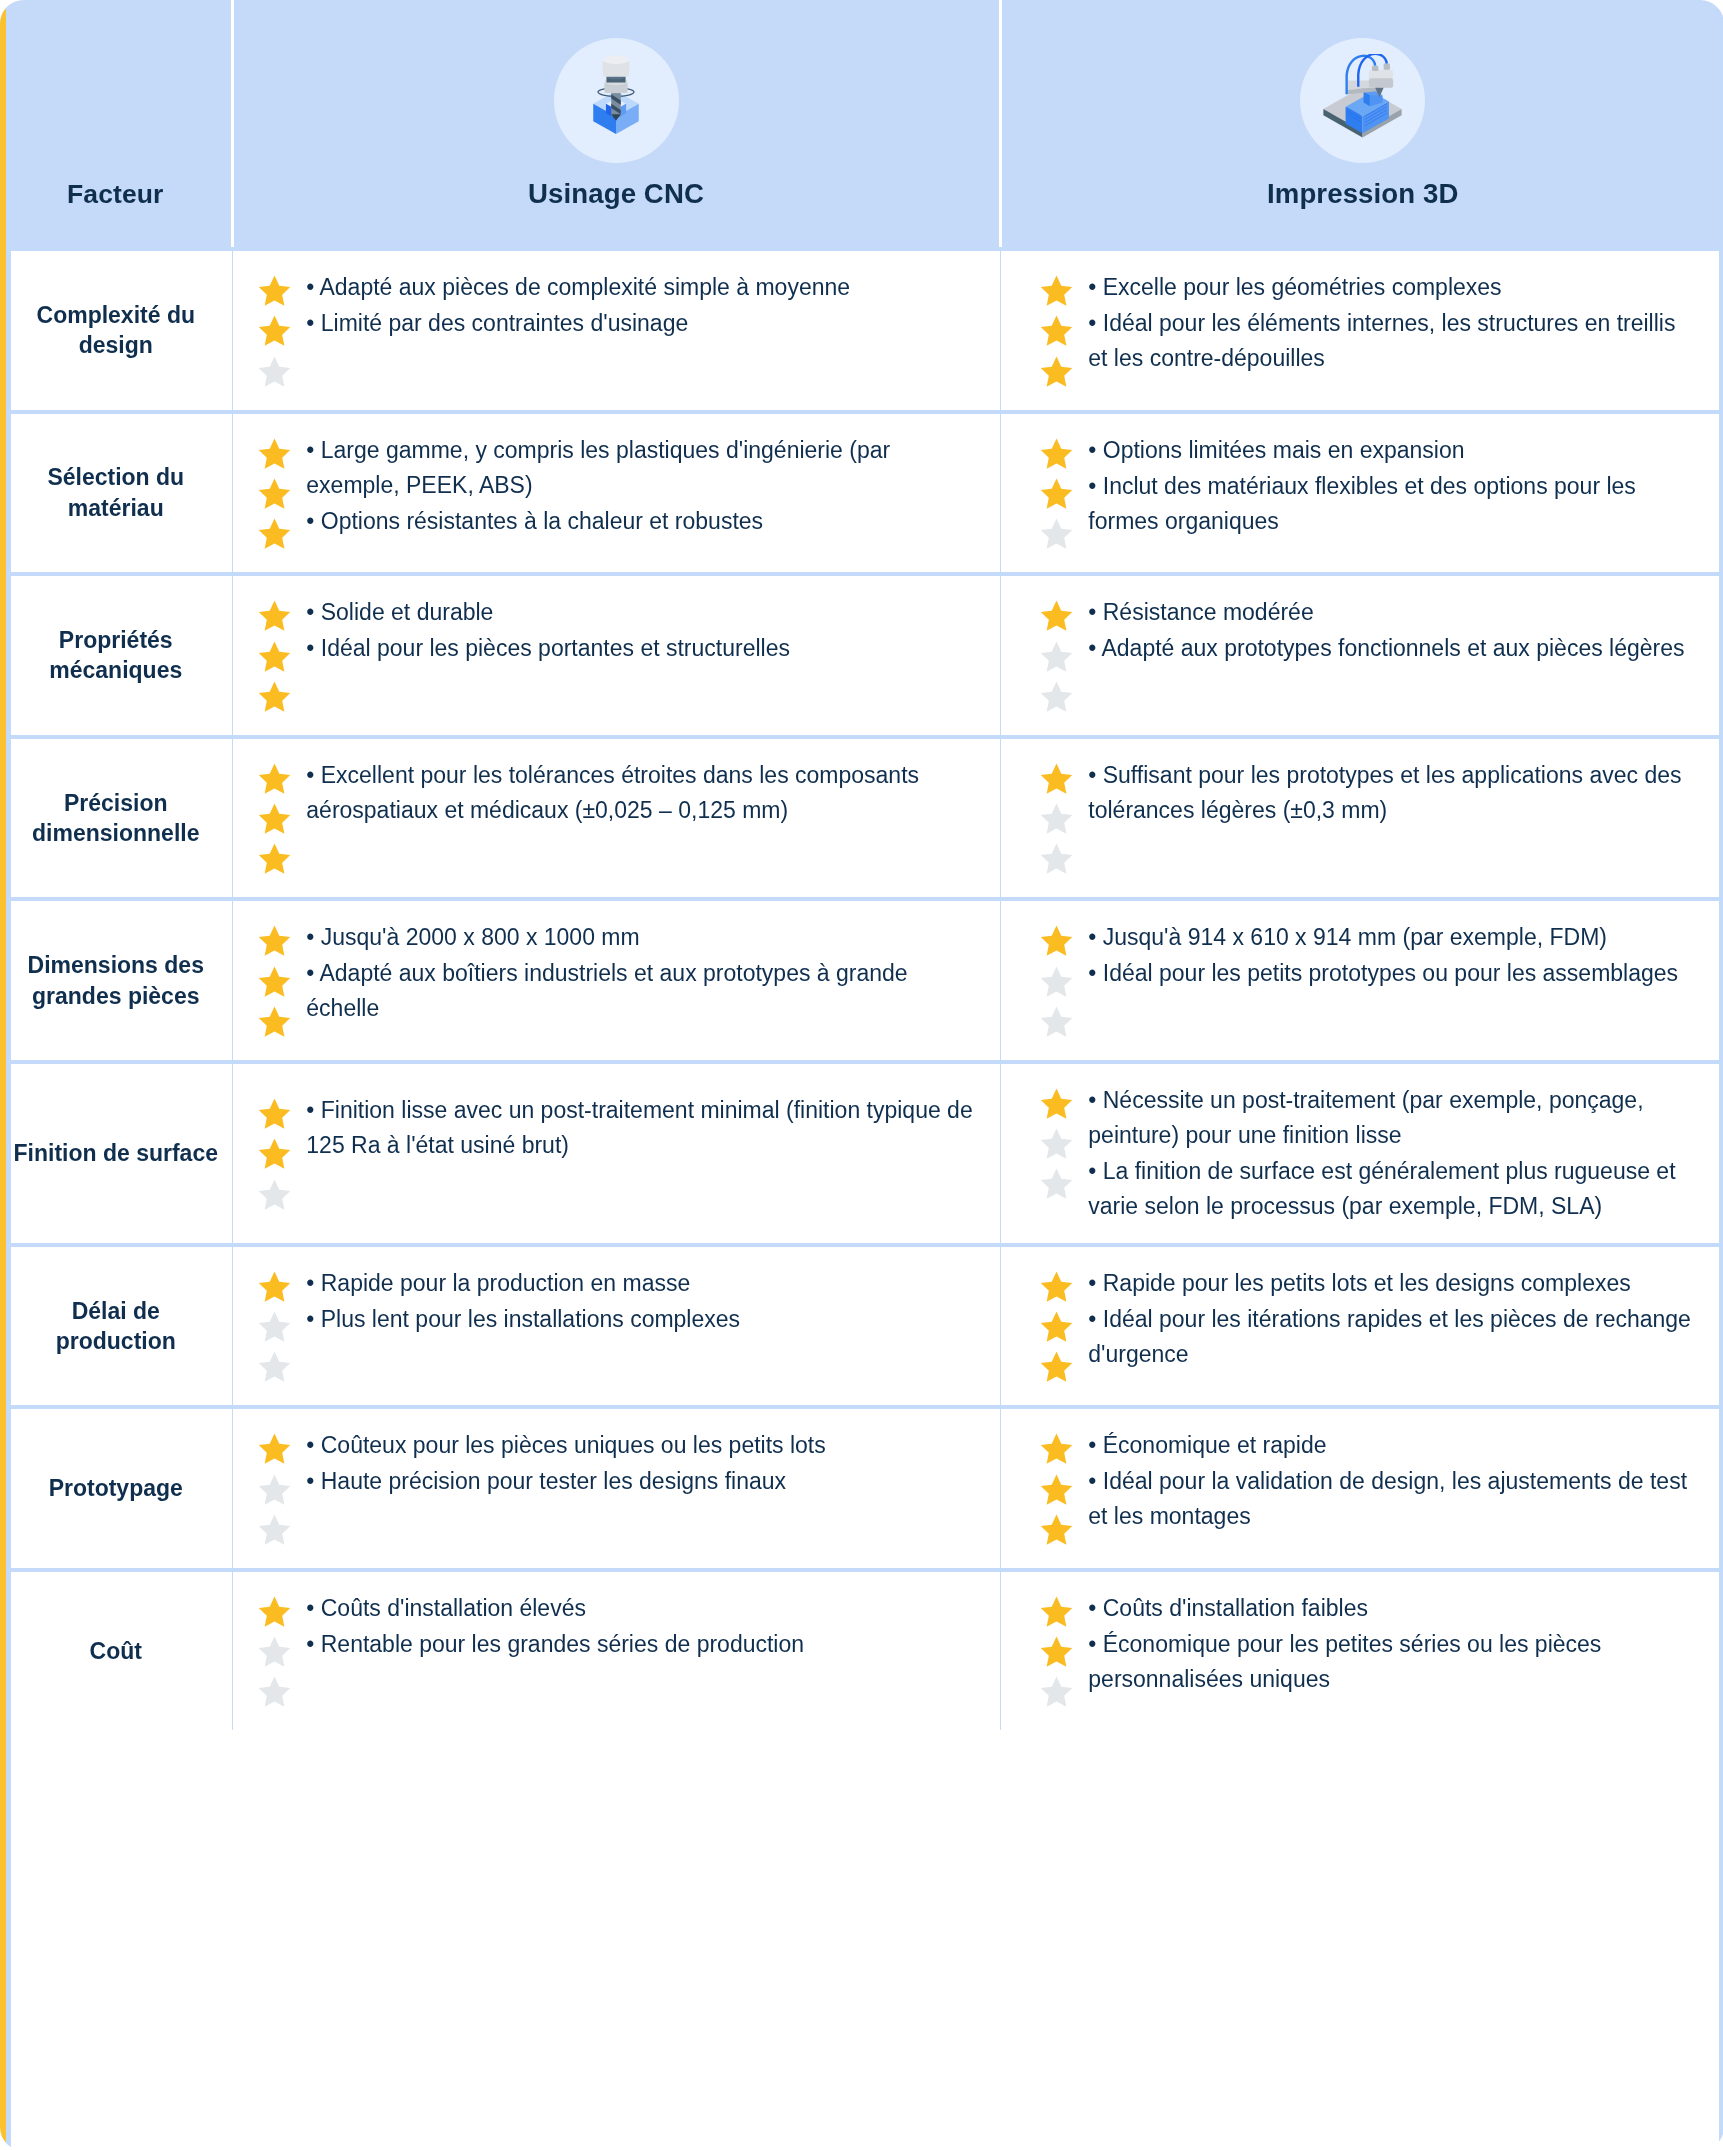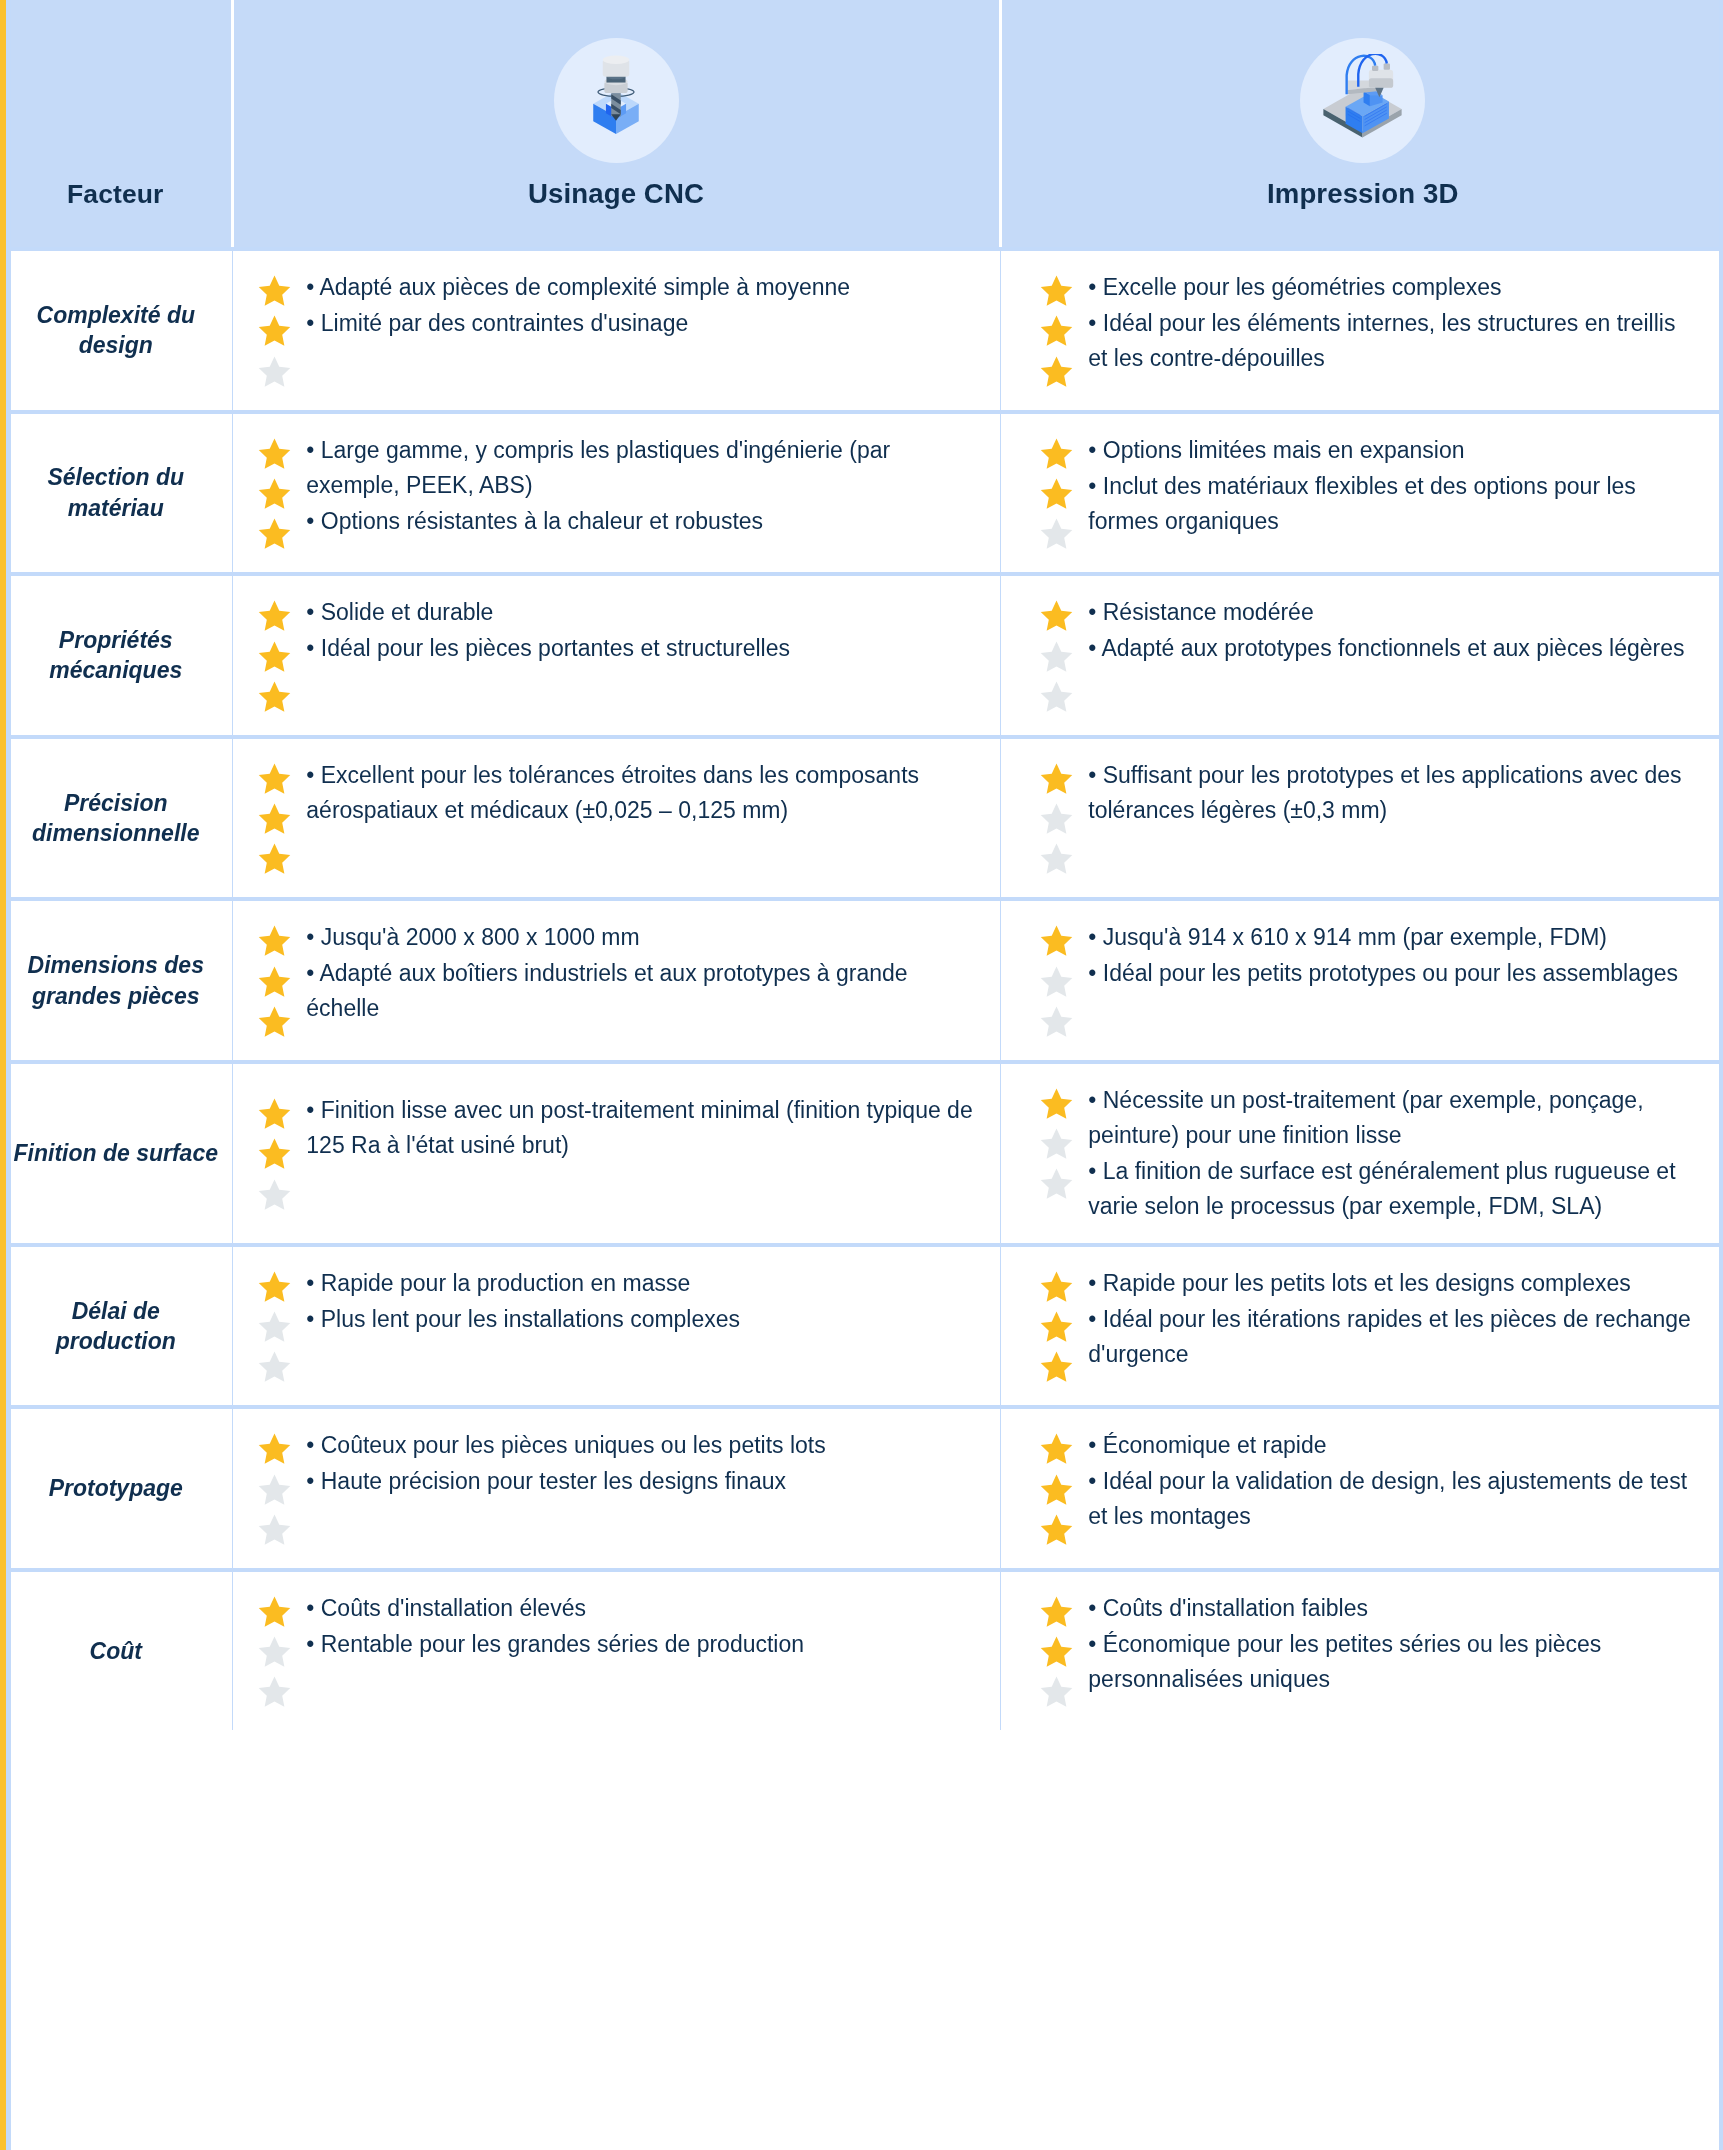--- a/index.html
+++ b/index.html
@@ -7,20 +7,21 @@
     width: 1724px;
     background: #ffffff;
     font-family: "Liberation Sans", sans-serif;
   }
   .sheet {
     position: relative;
     width: 1724px;
     min-height: 2151px;
     background: #ffffff;
     overflow: hidden;
+    border-radius: 24px;
   }
   
   .gold-rail {
     position: absolute;
     left: 0; top: 0; bottom: 0;
     width: 5.8px;
     background: #fbc12e;
     z-index: 5;
   }
   .blue-rail {
@@ -92,21 +93,20 @@
     border-right: 1.6px solid #c3dafa;
     background: #ffffff;
     vertical-align: middle;
     padding: 19px 0;
   }
   tbody td:last-child { border-right: none; }
 
   td.factor {
     text-align: center;
     padding: 19px 10px;
-    font-style: italic;
   }
   .factor-label {
     font-size: 23px;
     font-weight: 700;
     color: #102f4f;
     line-height: 1.32;
   }
 
   .cell-flex {
     display: flex;

